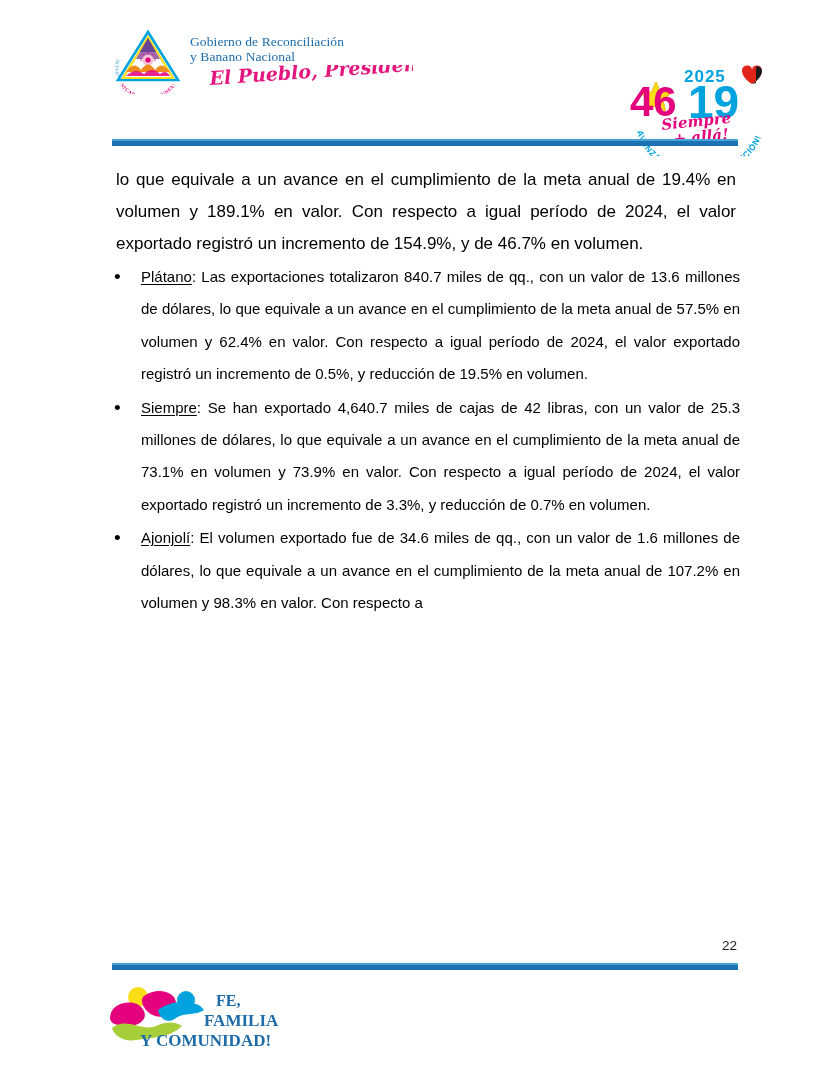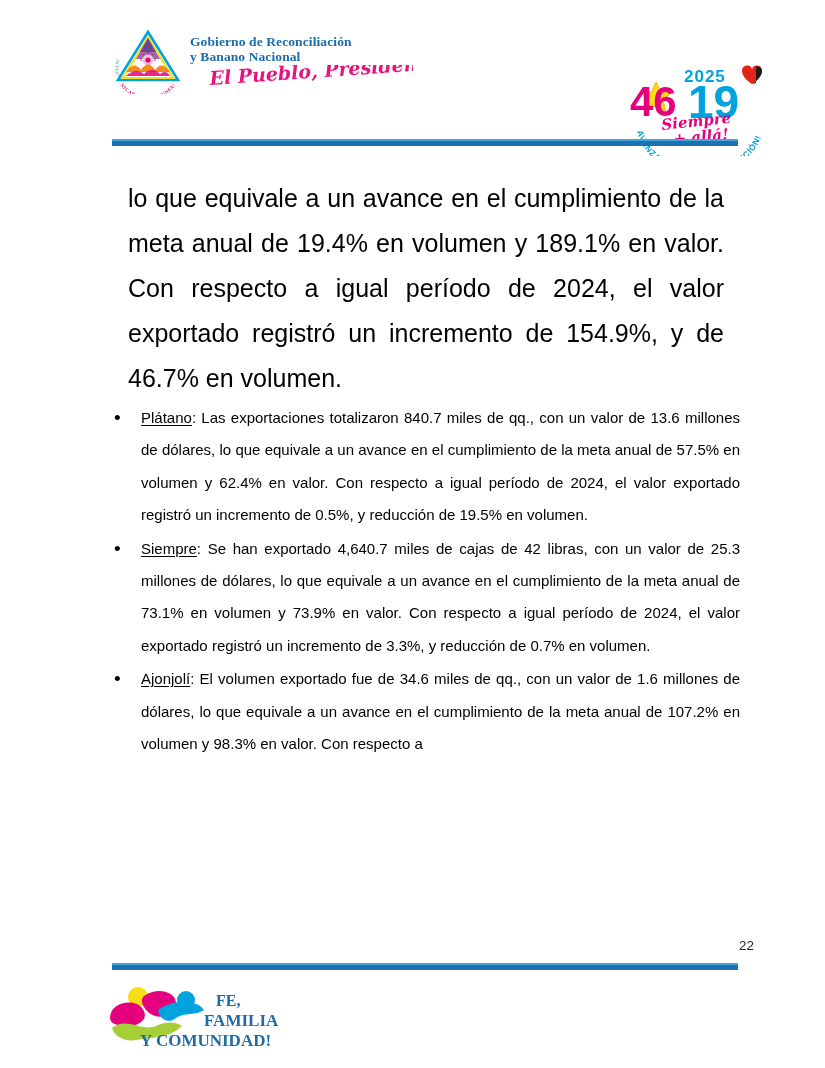--- a/index.html
+++ b/index.html
@@ -32,21 +32,21 @@
     display: flex;
     align-items: flex-start;
   }
   .tri-emblem { width: 72px; height: 68px; display:block; }
   .gov-text-block {
     margin-left: 6px;
     padding-top: 8px;
   }
   .gov-line {
     font-family: "Liberation Serif", serif;
-    font-weight: bold;
+    font-weight: normal;
     color: #1b6cab;
     font-size: 13.5px;
     line-height: 15px;
     letter-spacing: 0.1px;
     white-space: nowrap;
   }
   .slogan {
     margin-top: 1px;
     margin-left: 18px;
   }
@@ -96,26 +96,26 @@
   .rule.bottom { top: 963px; }
 
   
   .content {
     position: absolute;
     left: 112px;
     top: 160px;
     width: 628px;
   }
   .para {
-    font-size: 25px;
-    line-height: 45px;
+    font-size: 17px;
+    line-height: 32px;
     color: #000000;
     text-align: justify;
     text-justify: inter-word;
-    margin: 16px;
+    margin: 4px;
     hyphens: none;
   }
   .para.lead { margin-bottom: 0px; }
 
   .bullet-item {
     position: relative;
     padding-left: 29px;
     margin-top: 1px;
   }
   .bullet-mark {
@@ -141,21 +141,20 @@
   
   .page-number {
     position: absolute;
     left: 0;
     top: 938px;
     width: 737px;
     text-align: right;
     font-family: "Liberation Sans", sans-serif;
     font-size: 13.5px;
     color: #222222;
-    padding-left: 17px;
   }
 
   
   .footer {
     position: absolute;
     left: 0;
     top: 975px;
     width: 825px;
     height: 93px;
   }

